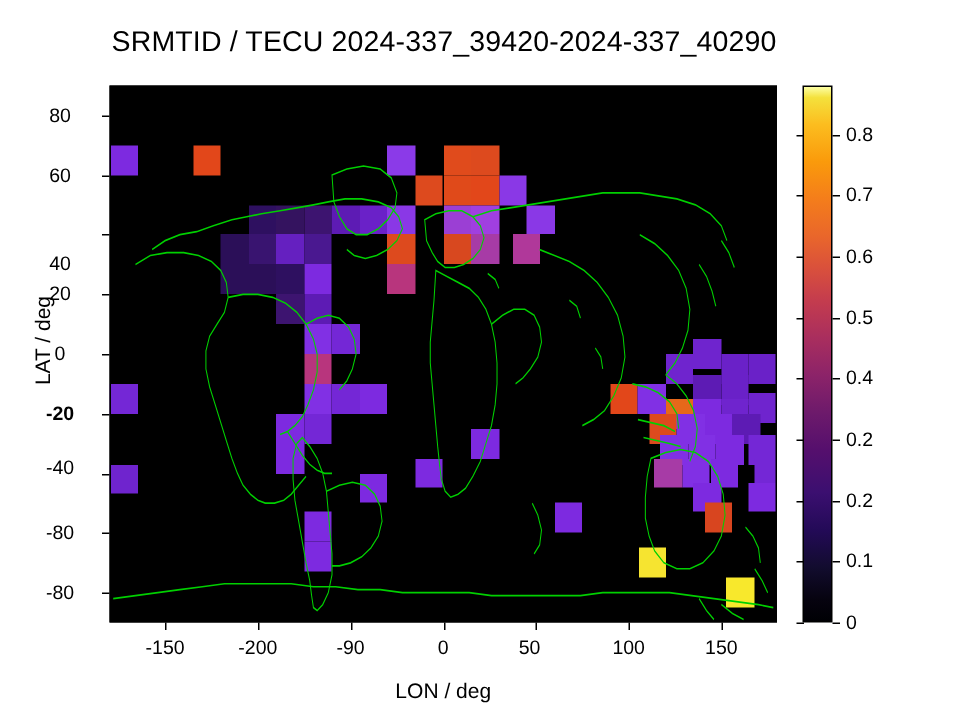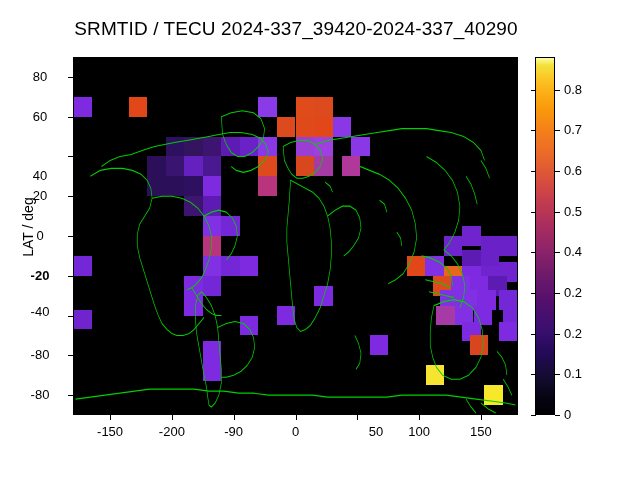--- a/index.html
+++ b/index.html
@@ -202,21 +202,21 @@
   <div id="xaxis">
       <div class="tick" style="left: 110.083px; top: 415px; width: 1px; height: 5px;"></div>
       <div class="xtlab" style="left: 80.0833px; top: 424px;">-150</div>
       <div class="tick" style="left: 171.889px; top: 415px; width: 1px; height: 5px;"></div>
       <div class="xtlab" style="left: 141.889px; top: 424px;">-200</div>
       <div class="tick" style="left: 233.694px; top: 415px; width: 1px; height: 5px;"></div>
       <div class="xtlab" style="left: 203.694px; top: 424px;">-90</div>
       <div class="tick" style="left: 295.5px; top: 415px; width: 1px; height: 5px;"></div>
       <div class="xtlab" style="left: 265.5px; top: 424px;">0</div>
       <div class="tick" style="left: 357.306px; top: 415px; width: 1px; height: 5px;"></div>
-      <div class="xtlab" style="left: 346px; top: 424px;">50</div>
+      <div class="xtlab" style="left: 323px; top: 424px;">50</div>
       <div class="tick" style="left: 419.111px; top: 415px; width: 1px; height: 5px;"></div>
       <div class="xtlab" style="left: 389.111px; top: 424px;">100</div>
       <div class="tick" style="left: 480.917px; top: 415px; width: 1px; height: 5px;"></div>
       <div class="xtlab" style="left: 450.917px; top: 424px;">150</div>
     </div>
   <div id="yaxis">
       <div class="tick" style="left: 68px; top: 76.8889px; width: 5px; height: 1px;"></div>
       <div class="ytlab" style="left: 17px; top: 68.8889px;">80</div>
       <div class="tick" style="left: 68px; top: 116.667px; width: 5px; height: 1px;"></div>
       <div class="ytlab" style="left: 17px; top: 108.667px;">60</div>
@@ -229,20 +229,21 @@
       <div class="tick" style="left: 68px; top: 275.778px; width: 5px; height: 1px;"></div>
       <div class="ytlab" style="left: 17px; top: 267.778px; font-weight: bold;">-20</div>
       <div class="tick" style="left: 68px; top: 315.556px; width: 5px; height: 1px;"></div>
       <div class="ytlab" style="left: 17px; top: 304px;">-40</div>
       <div class="tick" style="left: 68px; top: 355.333px; width: 5px; height: 1px;"></div>
       <div class="ytlab" style="left: 17px; top: 347.333px;">-80</div>
       <div class="tick" style="left: 68px; top: 395.111px; width: 5px; height: 1px;"></div>
       <div class="ytlab" style="left: 17px; top: 387.111px;">-80</div>
     </div>
 
+  <div class="xlabel">LON / deg</div>
   <div class="ylabel">LAT / deg</div>
 
   <div id="cbar"></div>
   <div id="cbarticks">
       <div class="cbtick" style="left: 555px; top: 89.5455px;"></div>
       <div class="cbtick" style="left: 531px; top: 89.5455px;"></div>
       <div class="cbtlab" style="left: 564px; top: 81.5455px;">0.8</div>
       <div class="cbtick" style="left: 555px; top: 130.227px;"></div>
       <div class="cbtick" style="left: 531px; top: 130.227px;"></div>
       <div class="cbtlab" style="left: 564px; top: 122.227px;">0.7</div>

